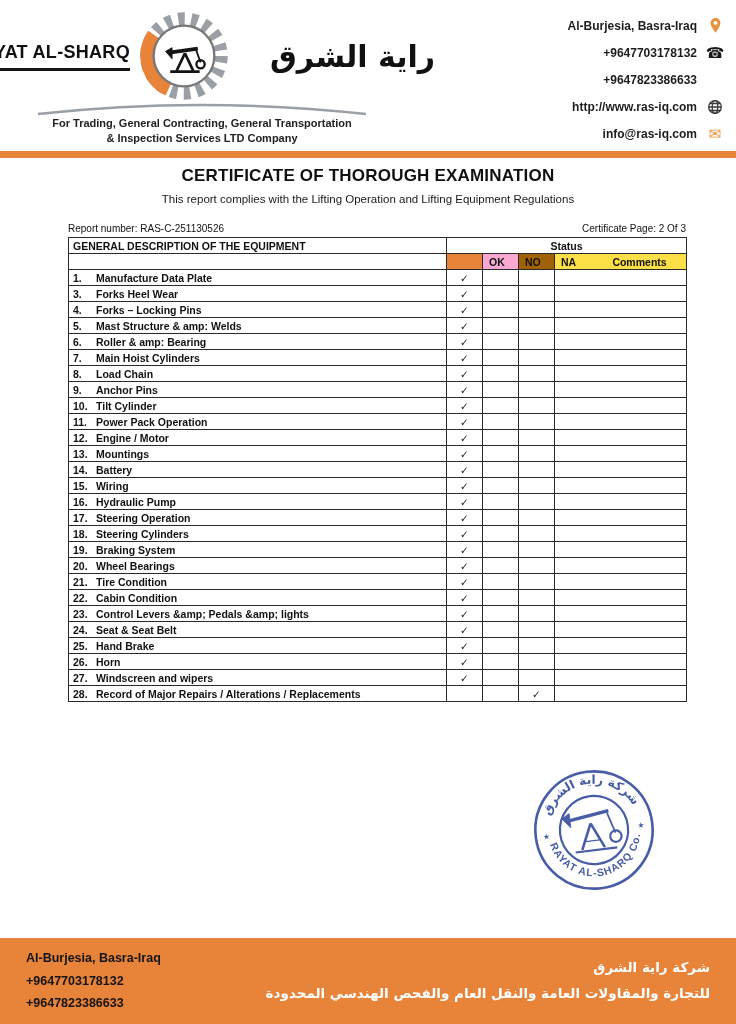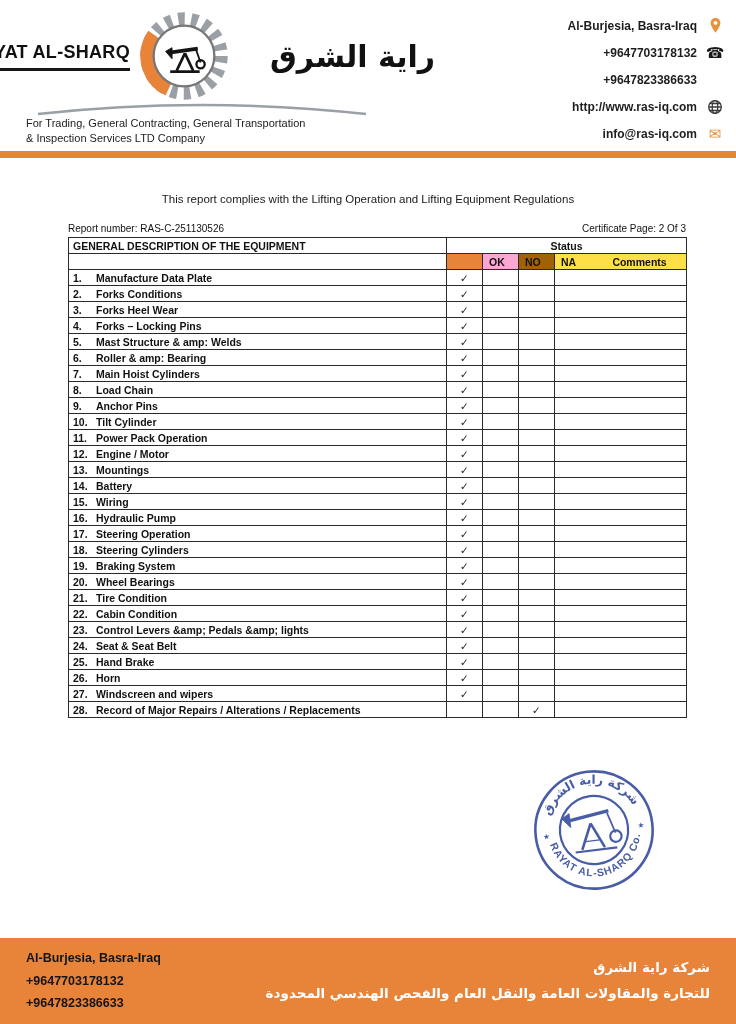--- a/index.html
+++ b/index.html
@@ -13,21 +13,21 @@
   
   .logo-block { position:absolute; left:26px; top:10px; width:352px; }
   .logo-row { display:flex; align-items:center; gap:8px; justify-content:center; }
   .company-en {
     font-size:18px; font-weight:800; letter-spacing:.3px; white-space:nowrap;
     border-bottom:3px solid #161616; padding-bottom:5px;
   }
   .gear-svg { width:92px; height:92px; flex:0 0 auto; }
   .company-ar { font-size:30px; font-weight:bold; direction:rtl; white-space:nowrap;margin-left:32px; }
   .banner-curve { display:block; margin:0 auto; width:340px; height:14px; }
-  .tagline { font-size:11px; font-weight:normal; color:#222; line-height:1.35; }
+  .tagline { text-align:center; font-size:11px; font-weight:bold; color:#222; line-height:1.35; }
 
   .contact-block { position:absolute; right:12px; top:12px; width:230px; }
   .contact-row { display:flex; justify-content:flex-end; align-items:center; gap:9px; height:27px; }
   .contact-text { font-size:12px; font-weight:600; color:#1d1d1d; }
   .contact-icon { width:18px; height:18px; display:flex; align-items:center; justify-content:center; flex:0 0 18px; }
   .glyph-icon { font-size:15px; line-height:1; }
 
   
   .orange-bar { position:absolute; top:151px; left:0; width:736px; height:7px; }
   .doc-title { position:absolute; top:166px; left:0; width:736px; text-align:center; font-size:17px; font-weight:bold; letter-spacing:.2px; }
@@ -120,20 +120,21 @@
       </span>
     </div>
     <div class="contact-row">
       <span class="contact-text">info@ras-iq.com</span>
       <span class="contact-icon glyph-icon" style="color:#E8933C;">✉</span>
     </div>
   </div>
 
   <div class="orange-bar" style="background: rgb(232, 131, 58);"></div>
 
+  <div class="doc-title">CERTIFICATE OF THOROUGH EXAMINATION</div>
   <div class="doc-subtitle">This report complies with the Lifting Operation and Lifting Equipment Regulations</div>
 
   <div class="meta-row">
     <span>Report number: RAS-C-251130526</span>
     <span>Certificate Page: 2 Of 3</span>
   </div>
 
   <table class="equip">
     <colgroup>
       <col style="width:378px">
@@ -151,27 +152,20 @@
         <th></th>
         <th class="col-orange" style="background: rgb(232, 131, 58);">OK</th>
         <th class="col-orange" style="background: #f9a8d4;">NO</th>
         <th class="col-orange" style="background: #a16207;">NA</th>
         <th class="col-orange" style="background: #fde047;">Comments</th>
       </tr>
     </thead>
     <tbody>
         <tr>
       <td class="cell-desc"><span class="row-num">1.</span><span>Manufacture Data Plate</span></td>
-      <td class="cell-check">✓</td>
-      <td class="cell-check"></td>
-      <td class="cell-check"></td>
-      <td class="cell-comments"></td>
-    </tr>
-        <tr>
-      <td class="cell-desc"><span class="row-num">2.</span><span>Forks Conditions</span></td>
       <td class="cell-check">✓</td>
       <td class="cell-check"></td>
       <td class="cell-check"></td>
       <td class="cell-comments"></td>
     </tr>
         <tr>
       <td class="cell-desc"><span class="row-num">3.</span><span>Forks Heel Wear</span></td>
       <td class="cell-check">✓</td>
       <td class="cell-check"></td>
       <td class="cell-check"></td>

